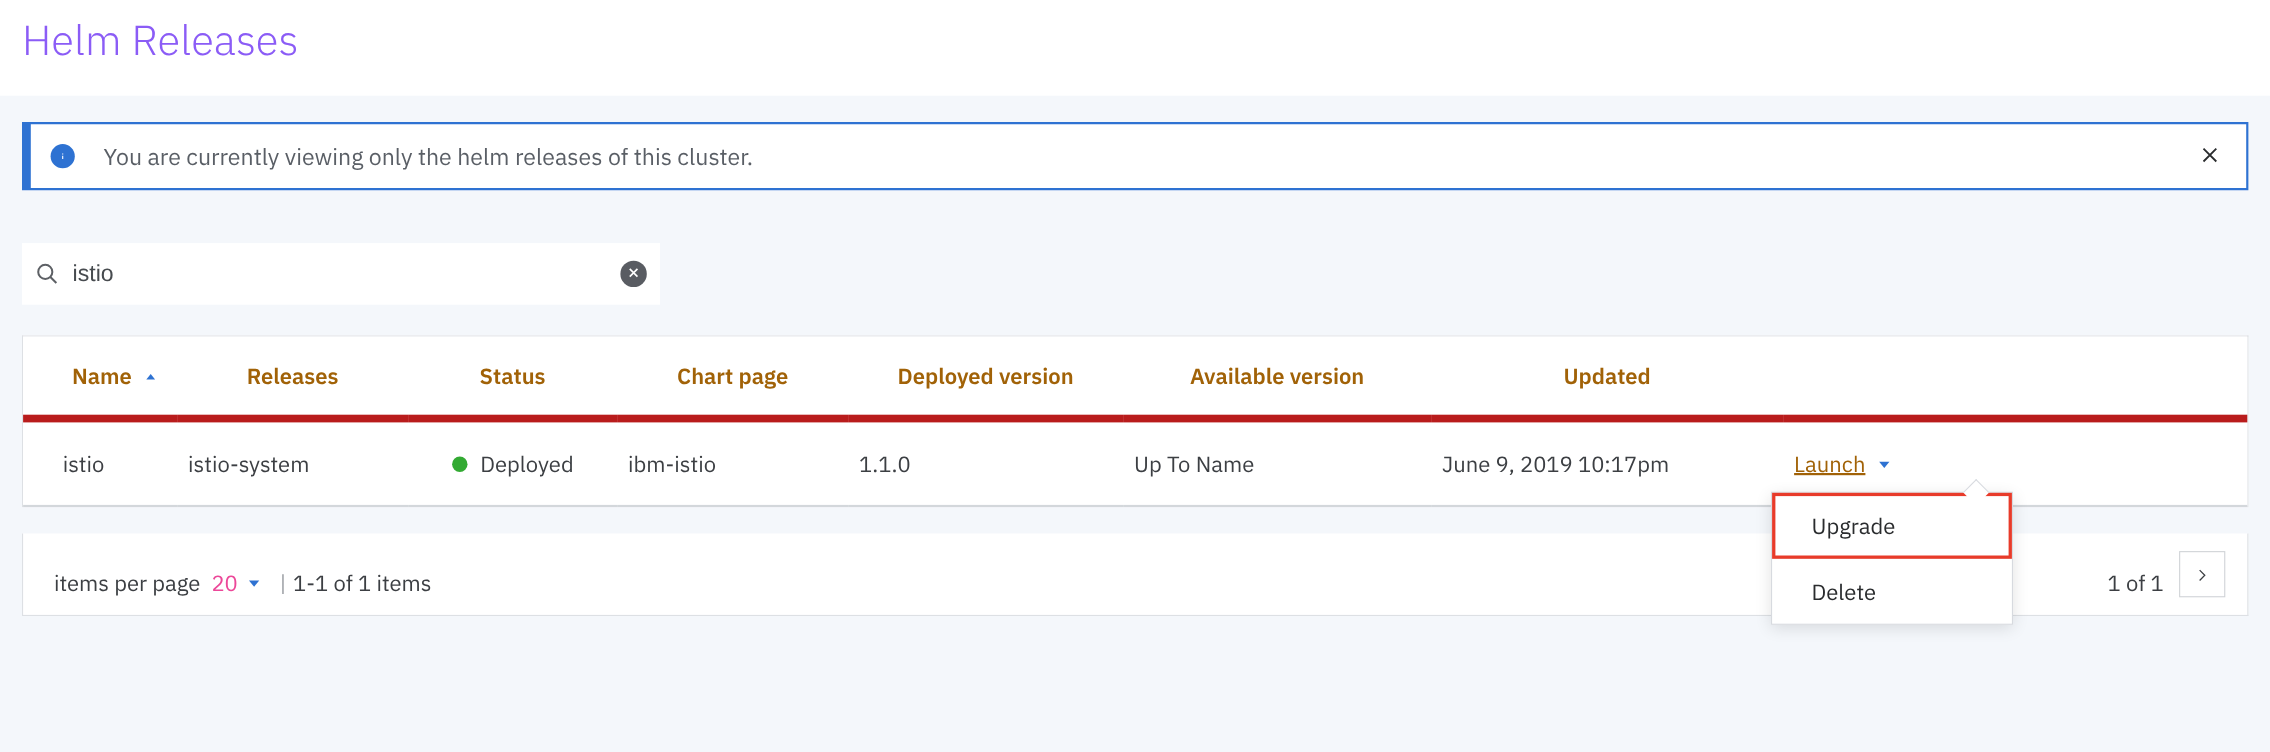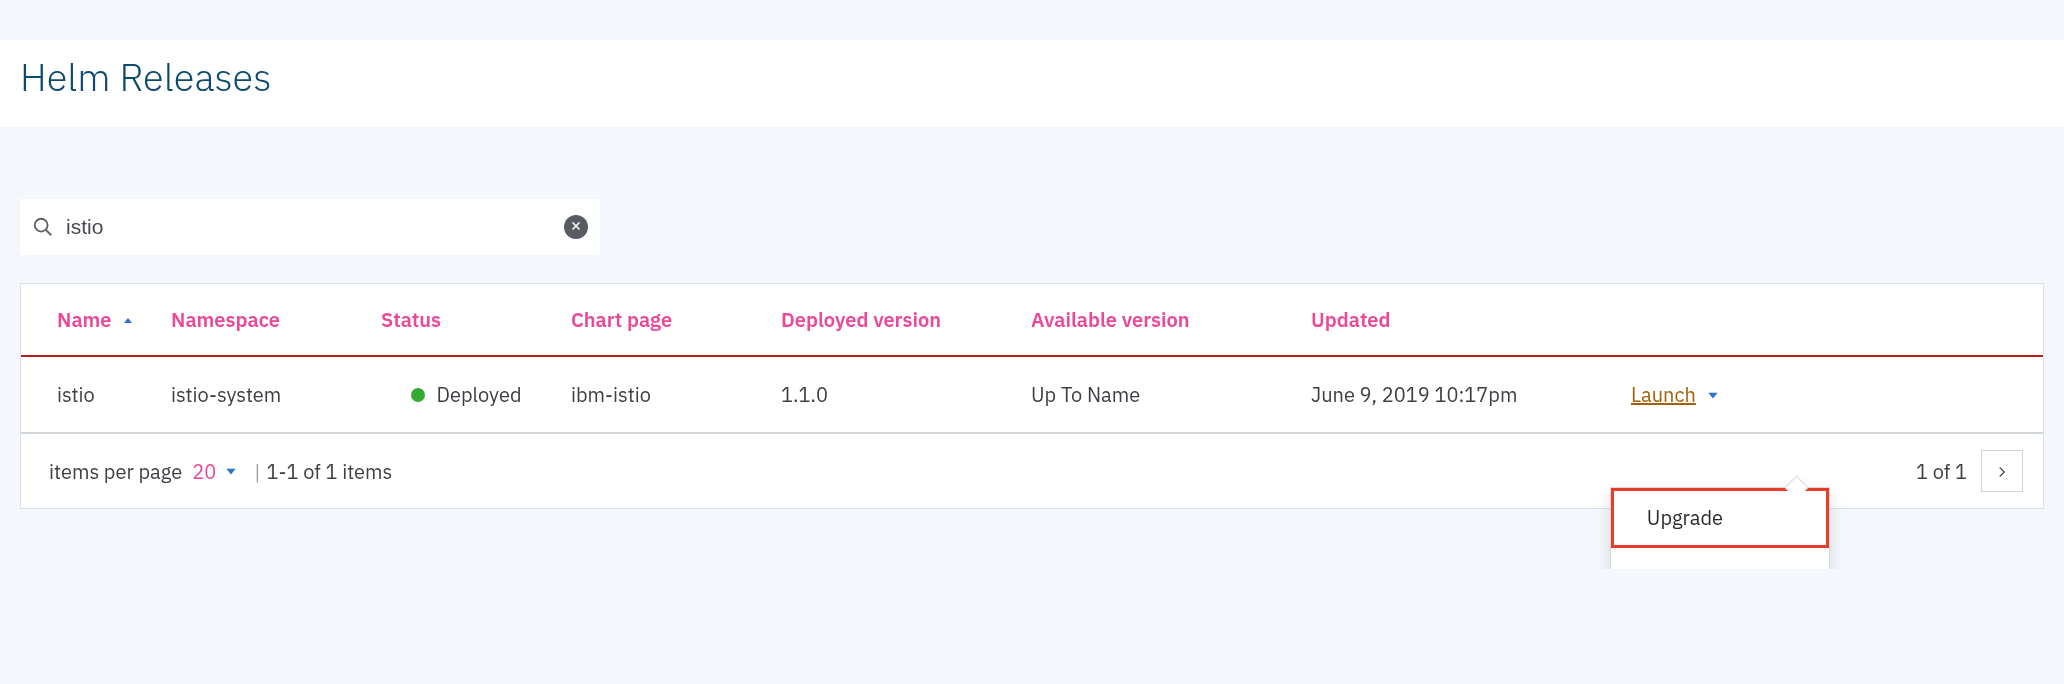--- a/index.html
+++ b/index.html
@@ -2,22 +2,22 @@
 <html><head>
   <meta charset="utf-8">
   <style>
     * { margin:0; padding:0; box-sizing:border-box; }
     body {
       font-family: "IBM Plex Sans","Helvetica Neue",Arial,sans-serif;
       background:#f4f7fb; color:#171717; width:2064px;
       -webkit-font-smoothing:antialiased;
     }
     .heading {
-      font-size:38px; font-weight:300; color:#0c4a6e;
-      padding:12px 20px 26px 20px; background:#ffffff;margin-top:40px;
+      font-size:38px; font-weight:300; color:#8b5cf6;
+      padding:12px 20px 26px 20px; background:#ffffff;
     }
     .content { padding:24px 20px 60px 20px; position:relative; }
     .info-banner {
       display:flex; align-items:center; background:#ffffff;
       border:2px solid #2e72d2; border-left:8px solid #2e72d2;
       padding:14px 18px; gap:26px;
     }
     .info-banner .icon-wrap {
       width:22px; height:22px; border-radius:50%;
       background:#2e72d2; color:#fff; display:flex;
@@ -48,23 +48,23 @@
       background:#595c62;color:#fff;display:flex;
       align-items:center;justify-content:center;flex:none;
     }
     .search .clear svg { width:12px;height:12px; }
     .table-wrap {
       margin-top:28px; background:#ffffff;
       border:1px solid #dde0e4; border-bottom:none;
     }
     table { width:100%; border-collapse:collapse; }
     thead th {
-      text-align:left; font-size:20px; font-weight:600;
-      color:#ec4899; padding:22px 10px;
-      border-bottom:2px solid #b91c1c; background:#fff;
+      text-align:center; font-size:20px; font-weight:600;
+      color:#a16207; padding:22px 10px;
+      border-bottom:7px solid #b91c1c; background:#fff;
     }
     thead th:first-child { padding-left:36px; }
     .sort-ind {
       display:inline-block; margin-left:6px; color:#2e72d2;
     }
     .sort-ind svg { width:12px; height:12px; }
     tbody td {
       font-size:20px; color:#3c3f43; padding:24px 10px;
       border-bottom:2px solid #d3d7db; background:#fff;
       vertical-align:middle;
@@ -77,23 +77,23 @@
     }
     .launch-cell { text-align:left; }
     .launch {
       background:none;border:none;font-size:20px;color:#a16207;
       text-decoration:underline;cursor:pointer;font-family:inherit;
       display:inline-flex;align-items:center;gap:10px;
     }
     .caret { color:#2e72d2; display:inline-flex; }
     .caret svg{ width:14px;height:14px; }
     .footer {
-      display:flex; align-items:center; background:#fff;
+      display:flex; align-items:flex-end; background:#fff;
       border:1px solid #dde0e4; border-top:none;
-      padding:16px 20px 16px 28px; font-size:20px; color:#3c3f43;
+      padding:16px 20px 16px 28px; font-size:20px; color:#3c3f43;margin-top:24px;
     }
     .footer .ipp-select {
       display:inline-flex;align-items:center;gap:8px;
       color:#ec4899;font-weight:400;margin:0 10px;cursor:pointer;
     }
     .footer .divider { color:#9da1a6; margin:0 6px; }
     .footer .spacer { flex:1; }
     .footer .pagenav {
       border:1px solid #d0d3d7; width:42px;height:42px;
       display:flex;align-items:center;justify-content:center;
@@ -120,20 +120,35 @@
     .menu-item:last-child{border-bottom:none;}
     .menu-item.highlight{ outline:3px solid #e83b2a; outline-offset:-3px; }
   </style>
 </head>
 <body>
 
 <h1 class="heading">Helm Releases</h1>
 
 <div class="content">
 
+  <div class="info-banner">
+    <span class="icon-wrap">
+      <svg viewBox="0 0 24 24" aria-hidden="true">
+          <path fill="currentColor" d="M11 7h2v2h-2zM11 11h2v6h-2z"></path>
+        </svg>
+    </span>
+    <span class="msg">You are currently viewing only the helm releases of this cluster.</span>
+    <button class="close">
+      <span>
+        <svg viewBox="0 0 24 24">
+            <path stroke="currentColor" stroke-width="2" fill="none" d="M5 5l14 14M19 5L5 19"></path>
+          </svg>
+      </span>
+    </button>
+  </div>
 
   <div class="toolbar">
     <div class="search">
       <span class="sicon">
         <svg viewBox="0 0 24 24">
             <circle cx="10" cy="10" r="7" fill="none" stroke="currentColor" stroke-width="2"></circle>
             <path d="M15 15l6 6" stroke="currentColor" stroke-width="2" fill="none"></path>
           </svg>
       </span>
       <input type="text" value="istio" style="">
@@ -162,21 +177,21 @@
       <thead>
         <tr>
           <th>
             <span>Name</span>
             <span class="sort-ind">
               <svg viewBox="0 0 24 24">
                   <path fill="currentColor" d="M4 16l8-10 8 10z"></path>
                 </svg>
             </span>
           </th>
-          <th>Namespace</th>
+          <th>Releases</th>
           <th>Status</th>
           <th>Chart page</th>
           <th>Deployed version</th>
           <th>Available version</th>
           <th>Updated</th>
           <th></th>
         </tr>
       </thead>
       <tbody>
         <tr>

